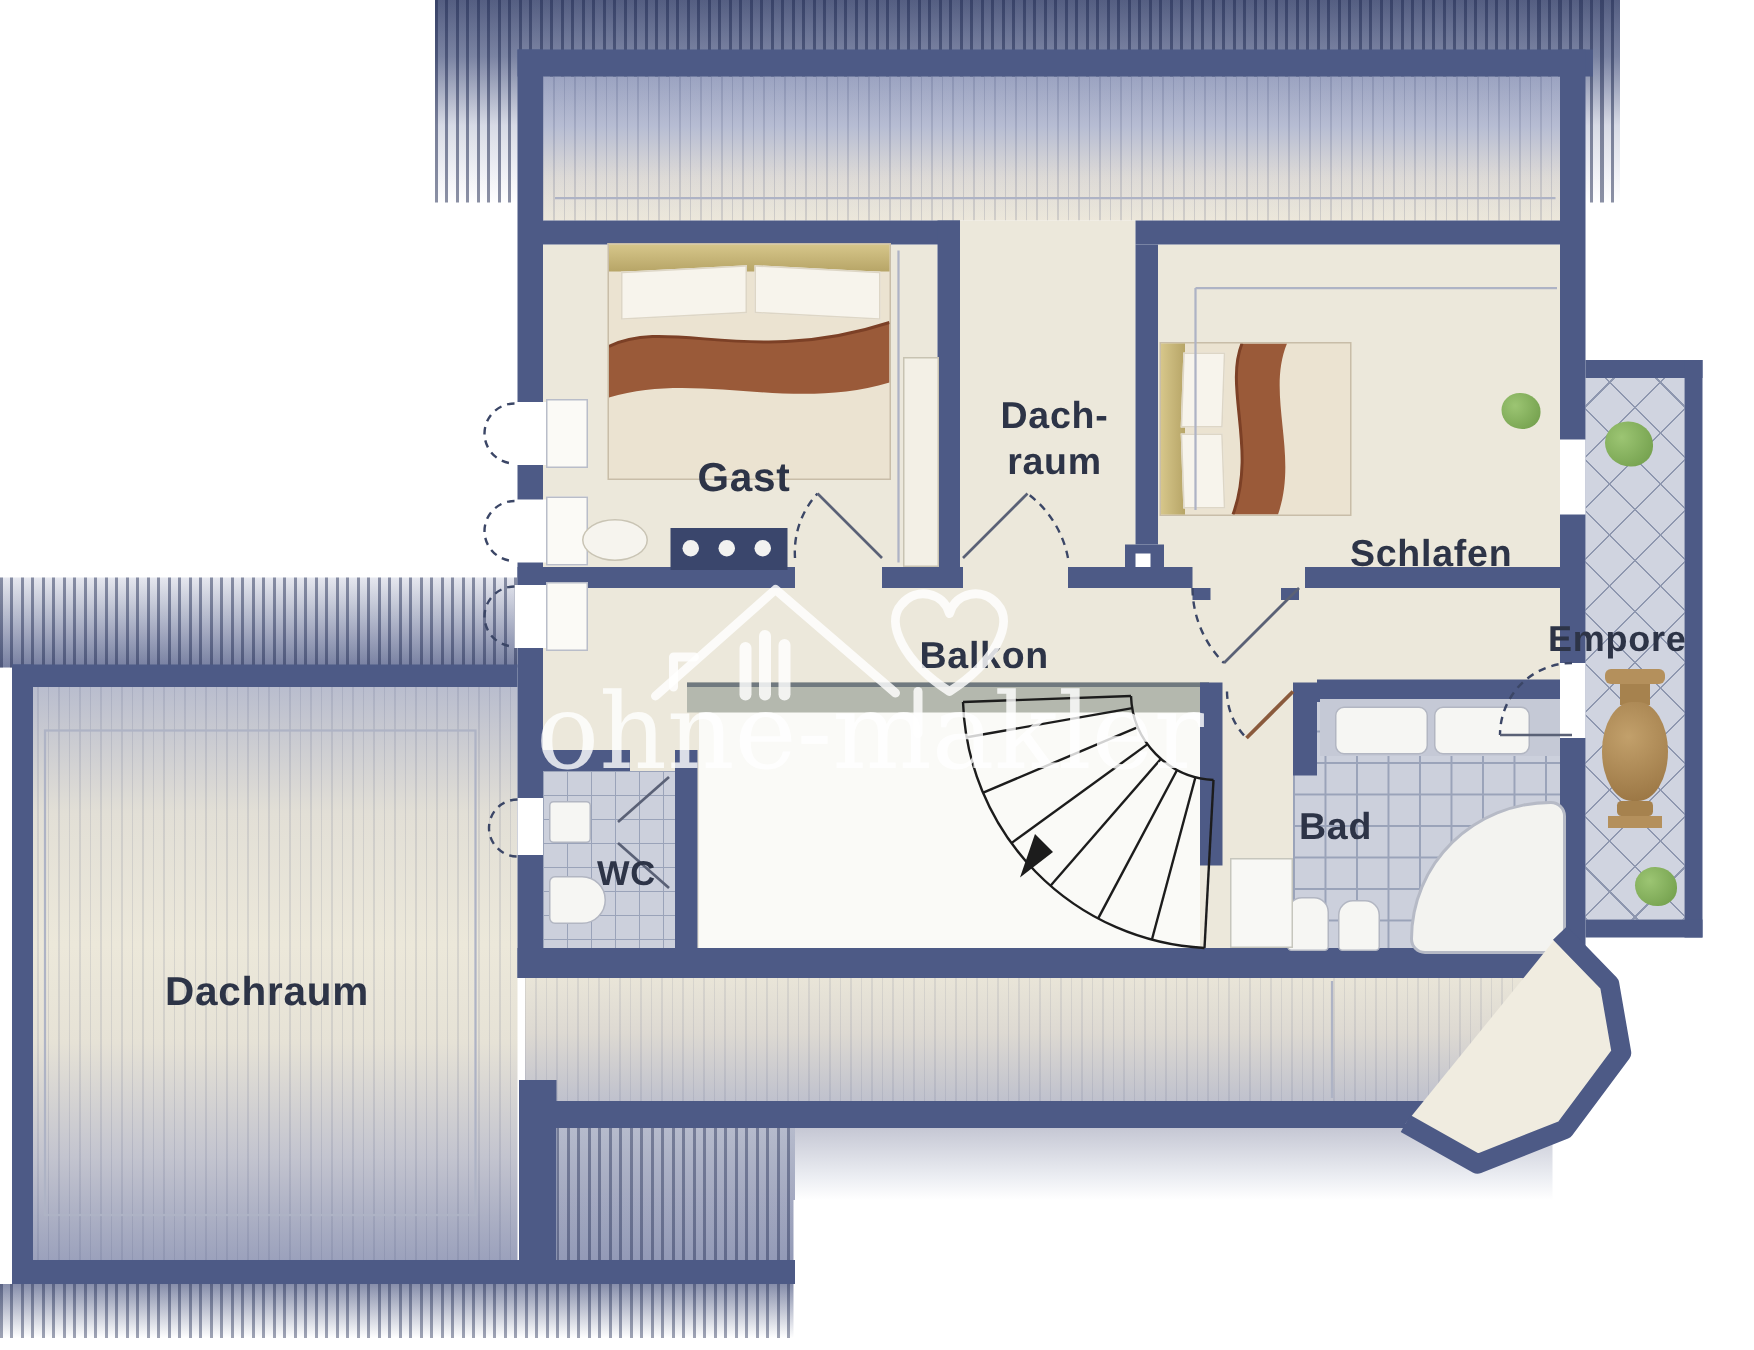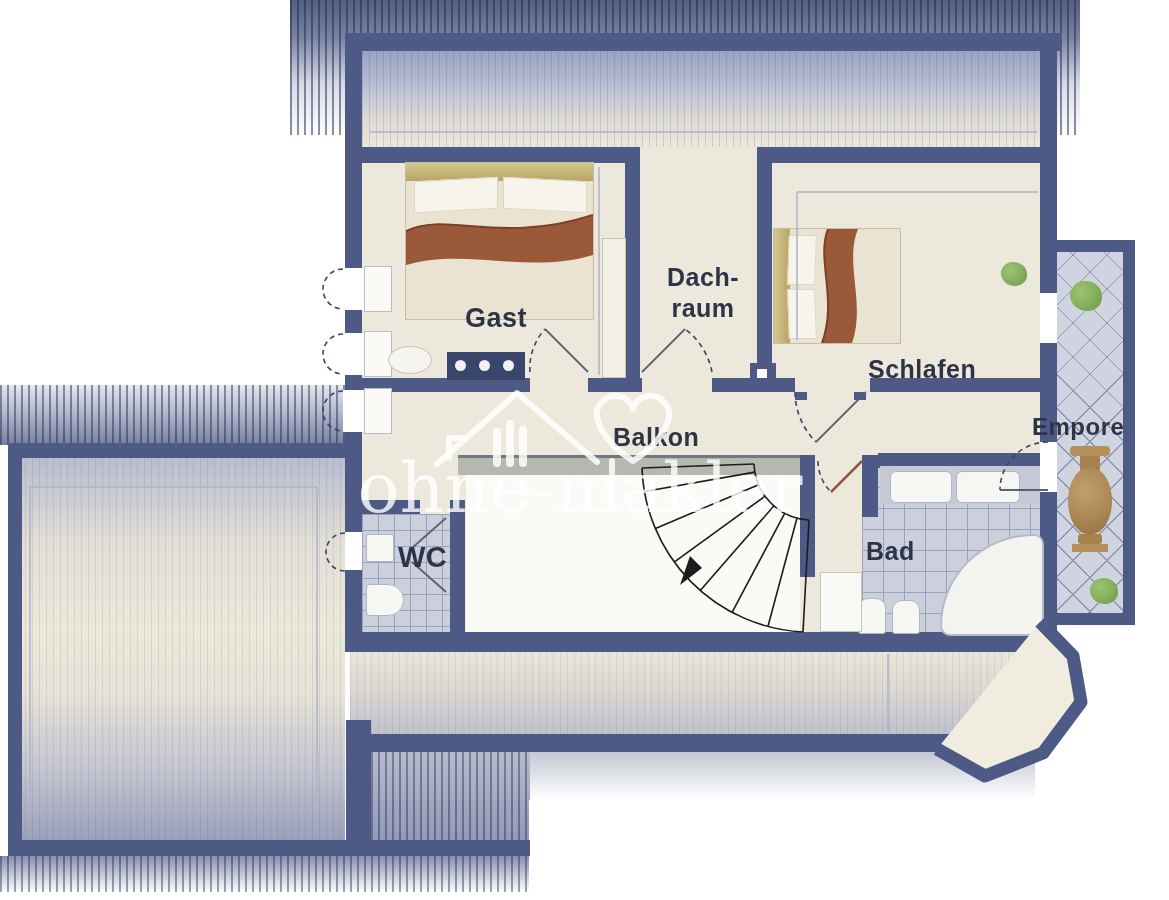--- a/index.html
+++ b/index.html
@@ -203,25 +203,26 @@
       <path d="M412,562 L446,592"></path>
     </g>
     <path d="M862,461 L831,492" stroke="#8a5a3c" stroke-width="2.5" fill="none"></path>
   </svg>
 
   <div class="lbl" style="left:465px;top:303px;font-size:27px;">Gast</div>
   <div class="lbl" style="left:657px;top:238px;width:92px;text-align:center;font-size:25px;line-height:31px;margin-top:24px;">
     <div>Dach-</div>
     <div>raum</div>
   </div>
-  <div class="lbl" style="left:868px;top:355px;font-size:25px;">Schlafen</div>
+  <div class="lbl" style="left:900px;top:355px;font-size:25px;">Schlafen</div>
   <div class="lbl" style="left:1032px;top:413px;font-size:24px;">Empore</div>
   <div class="lbl" style="left:613px;top:423px;font-size:25px;">Balkon</div>
-  <div class="lbl" style="left:398px;top:541px;font-size:29px;font-weight:700;">WC</div>
+  <div class="lbl" style="left:398px;top:569px;font-size:23px;font-weight:700;">WC</div>
   <div class="lbl" style="left:866px;top:537px;font-size:25px;">Bad</div>
+  <div class="lbl" style="left:110px;top:646px;font-size:27px;">Dachraum</div>
 
   <svg width="1169" height="900" style="z-index:50;pointer-events:none;">
     <g stroke="#ffffff" stroke-opacity="0.82" fill="none" stroke-width="6" stroke-linecap="round" stroke-linejoin="round">
       <path d="M437,464 L517,393 L597,462"></path>
       <path d="M449,458 L449,438 L463,438"></path>
       <path d="M497,463 L497,432" stroke-width="8"></path>
       <path d="M510,463 L510,424" stroke-width="8"></path>
       <path d="M523,463 L523,430" stroke-width="8"></path>
     </g>
     <g stroke="#ffffff" stroke-opacity="0.82" fill="none" stroke-width="6" stroke-linecap="round" stroke-linejoin="round">

